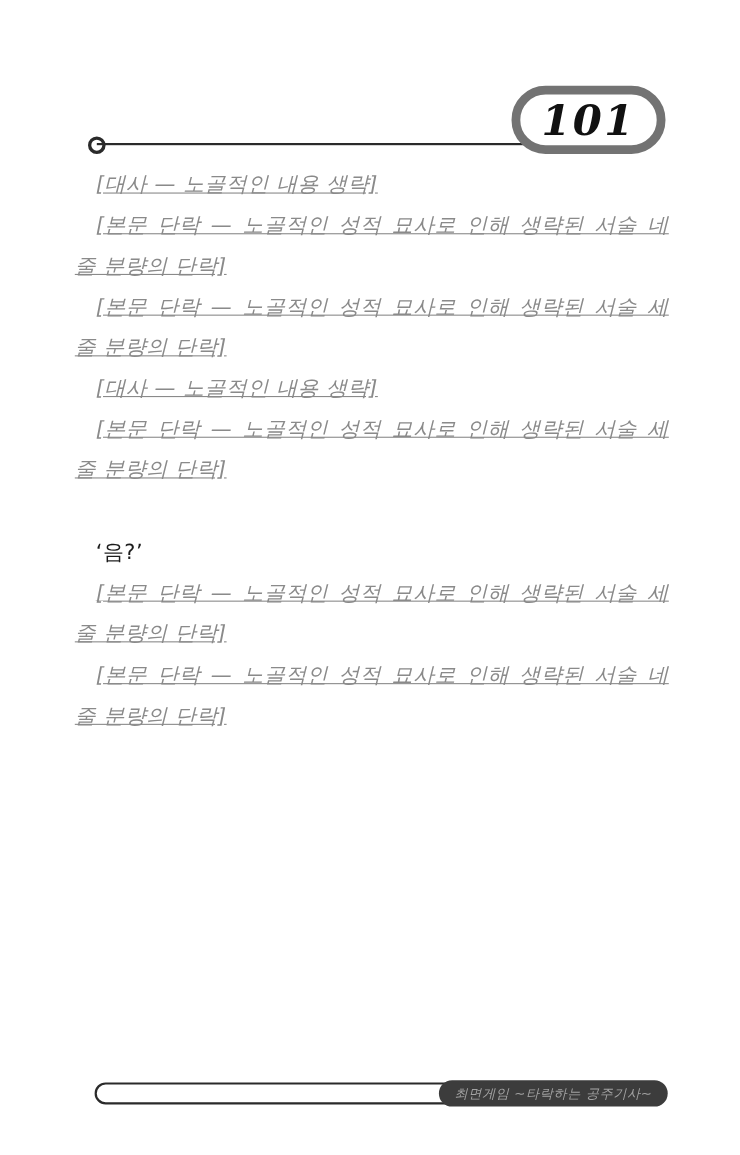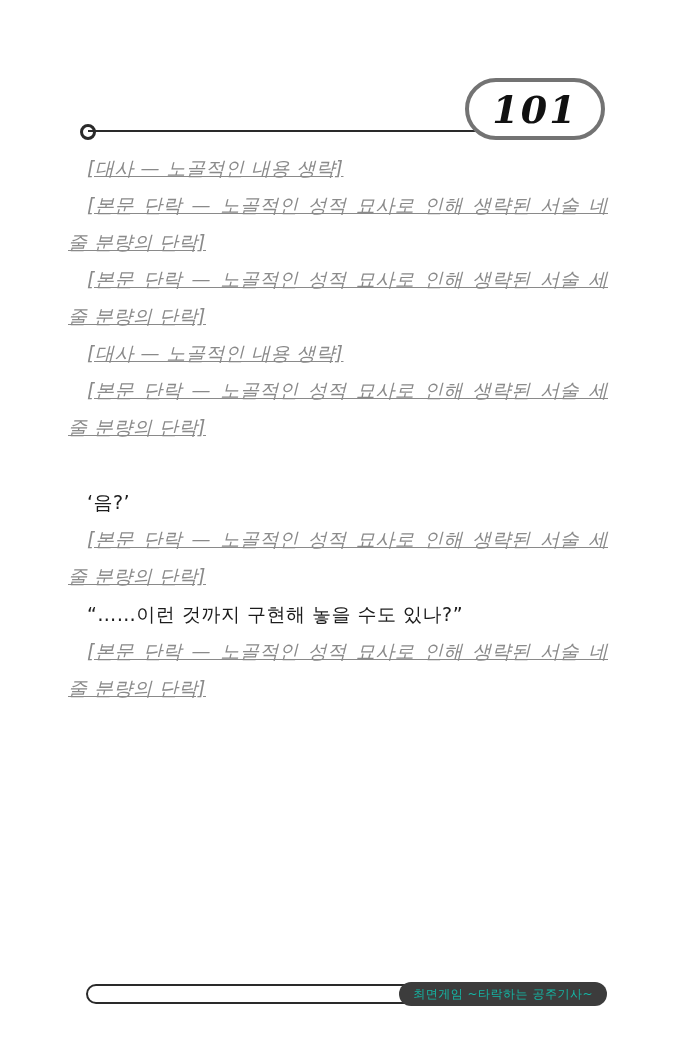--- a/index.html
+++ b/index.html
@@ -41,21 +41,21 @@
     border: 3px solid #2a2a2a;
     border-radius: 50%;
     background: #ffffff;
   }
   .page-badge {
     position: absolute;
     right: 68px;
     top: 6px;
     width: 140px;
     height: 62px;
-    border: 4px solid #737373;
+    border: 8px solid #737373;
     border-radius: 31px;
     background: #ffffff;
     display: flex;
     align-items: center;
     justify-content: center;
     box-sizing: border-box;
   }
   .page-badge .num {
     font-size: 38px;
     font-weight: bold;
@@ -117,24 +117,25 @@
     top: 0;
     height: 24px;
     padding: 0 14px;
     background: #3c3c3c;
     border-radius: 12px;
     display: flex;
     align-items: center;
     box-sizing: border-box;
   }
   .footer-pill-dark .series-title {
-    color: #14b8a6;
+    color: #a3a3a3;
     font-size: 12px;
     letter-spacing: 0.5px;
     white-space: nowrap;
+    font-style: italic;
   }
 </style>
 </head>
 <body>
 
 <div class="header">
   <span class="header-ring"></span>
   <div class="header-rule"></div>
   <div class="page-badge">
     <span class="num">101</span>
@@ -143,21 +144,20 @@
 
 <div class="text-block" id="text-block">
     <p class="para indent redacted">[대사 — 노골적인 내용 생략]</p>
     <p class="para indent redacted">[본문 단락 — 노골적인 성적 묘사로 인해 생략된 서술 네 줄 분량의 단락]</p>
     <p class="para indent redacted">[본문 단락 — 노골적인 성적 묘사로 인해 생략된 서술 세 줄 분량의 단락]</p>
     <p class="para indent redacted">[대사 — 노골적인 내용 생략]</p>
     <p class="para indent redacted">[본문 단락 — 노골적인 성적 묘사로 인해 생략된 서술 세 줄 분량의 단락]</p>
     <div class="gap"></div>
     <p class="para indent">‘음?’</p>
     <p class="para indent redacted">[본문 단락 — 노골적인 성적 묘사로 인해 생략된 서술 세 줄 분량의 단락]</p>
-    <p class="para indent">“……이런 것까지 구현해 놓을 수도 있나?”</p>
     <p class="para indent redacted">[본문 단락 — 노골적인 성적 묘사로 인해 생략된 서술 네 줄 분량의 단락]</p>
   </div>
 
 <div class="footer">
   <div class="footer-pill-outline"></div>
   <div class="footer-pill-dark">
     <span class="series-title">최면게임 ~타락하는 공주기사~</span>
   </div>
 </div>
 

